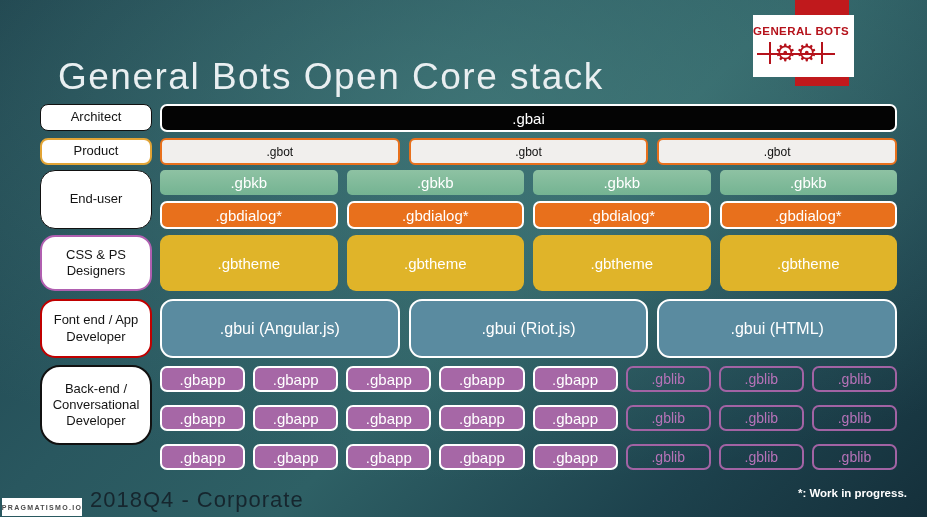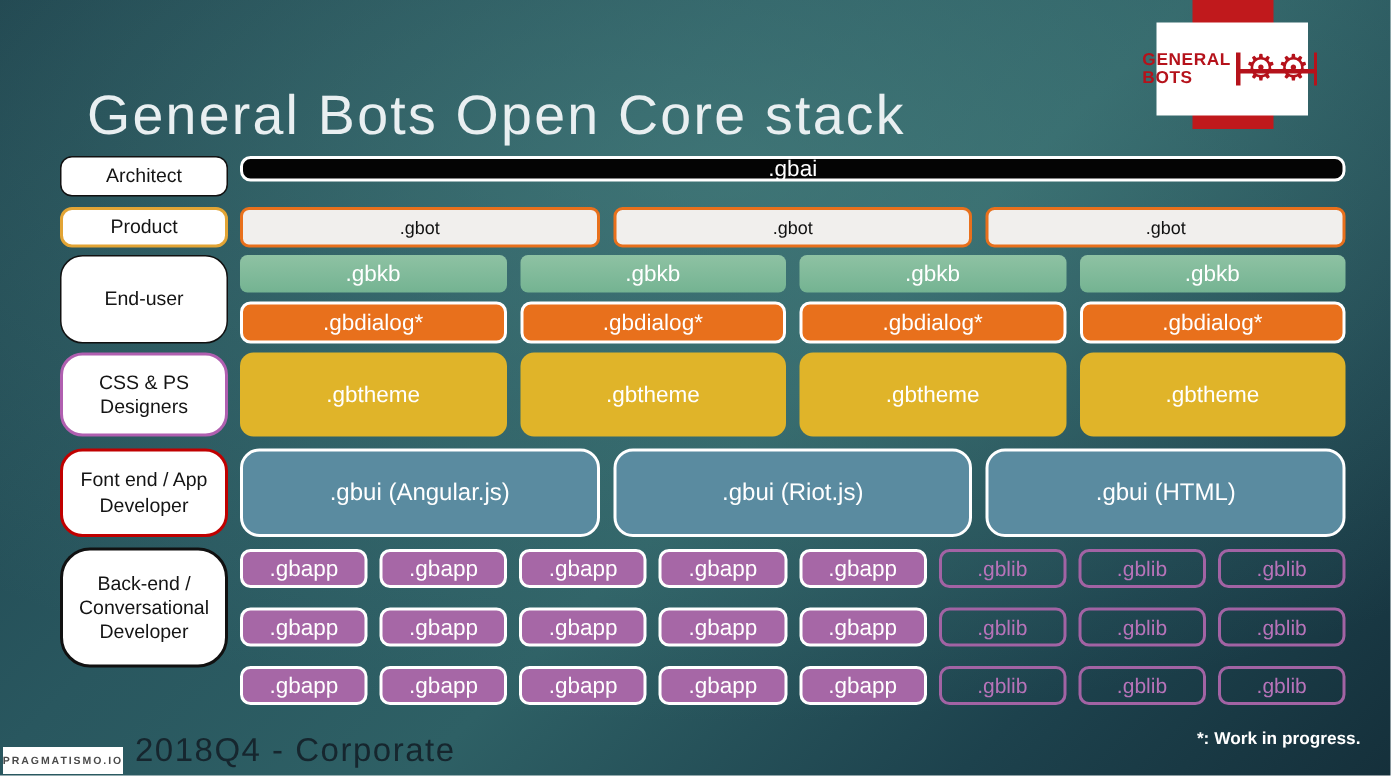--- a/index.html
+++ b/index.html
@@ -14,22 +14,22 @@
   }
 
   .title{
     position:absolute; left:58px; top:56px; width:700px;
     font-size:37px; color:#e9eff1; letter-spacing:1.5px; font-weight:400;
   }
 
   
   .logo-ribbon{ position:absolute; left:795px; top:0; width:54px; height:86px; background:#c0191c; }
   .logo-box{
-    position:absolute; left:771px; top:15px; width:101px; height:62px; background:#ffffff;
-    display:flex; flex-direction:row; align-items:center; justify-content:center; gap:1px;
+    position:absolute; left:753px; top:15px; width:101px; height:62px; background:#ffffff;
+    display:flex; flex-direction:column; justify-content:center; gap:1px;
   }
   .logo-brand{ font-size:11.5px; font-weight:bold; color:#b5121b; letter-spacing:.4px; }
   .gears{ position:relative; display:flex; align-items:center; justify-content:center; height:30px; width:86px; color:#b5121b; }
   .gears .hline{ position:absolute; left:4px; right:4px; top:50%; height:2.5px; background:#b5121b; }
   .gears .vbar{ width:2.5px; height:22px; background:#b5121b; margin:0 3px; position:relative; }
   .gears .gear{ font-size:24px; line-height:24px; position:relative; }
 
   
   .label{
     position:absolute; left:40px; width:112px; background:#ffffff; color:#141414;
@@ -38,21 +38,21 @@
   }
   .lbl-architect{ top:104px; height:27px; border:1.5px solid #111; border-radius:8px; }
   .lbl-product{ top:138px; height:27px; border:2px solid #e2a435; border-radius:8px; }
   .lbl-enduser{ top:170px; height:59px; border:1.5px solid #111; border-radius:15px; }
   .lbl-designers{ top:235px; height:56px; border:2px solid #b05fb0; border-radius:15px; }
   .lbl-frontend{ top:299px; height:59px; border:2px solid #c00000; border-radius:15px; }
   .lbl-backend{ top:365px; height:80px; border:2px solid #111; border-radius:20px; }
 
   
   .row{ position:absolute; left:160px; width:737px; display:flex; gap:9px; }
-  .row-gbai{ top:104px; height:17px; }
+  .row-gbai{ top:104px; height:28px; }
   .row-gbot{ top:138px; height:27px; }
   .row-gbkb{ top:170px; height:25px; }
   .row-gbdialog{ top:201px; height:28px; }
   .row-gbtheme{ top:235px; height:56px; }
   .row-gbui{ top:299px; height:59px; }
   .row-app1{ top:366px; height:26px; gap:8px; }
   .row-app2{ top:405px; height:26px; gap:8px; }
   .row-app3{ top:444px; height:26px; gap:8px; }
 
   .box{

